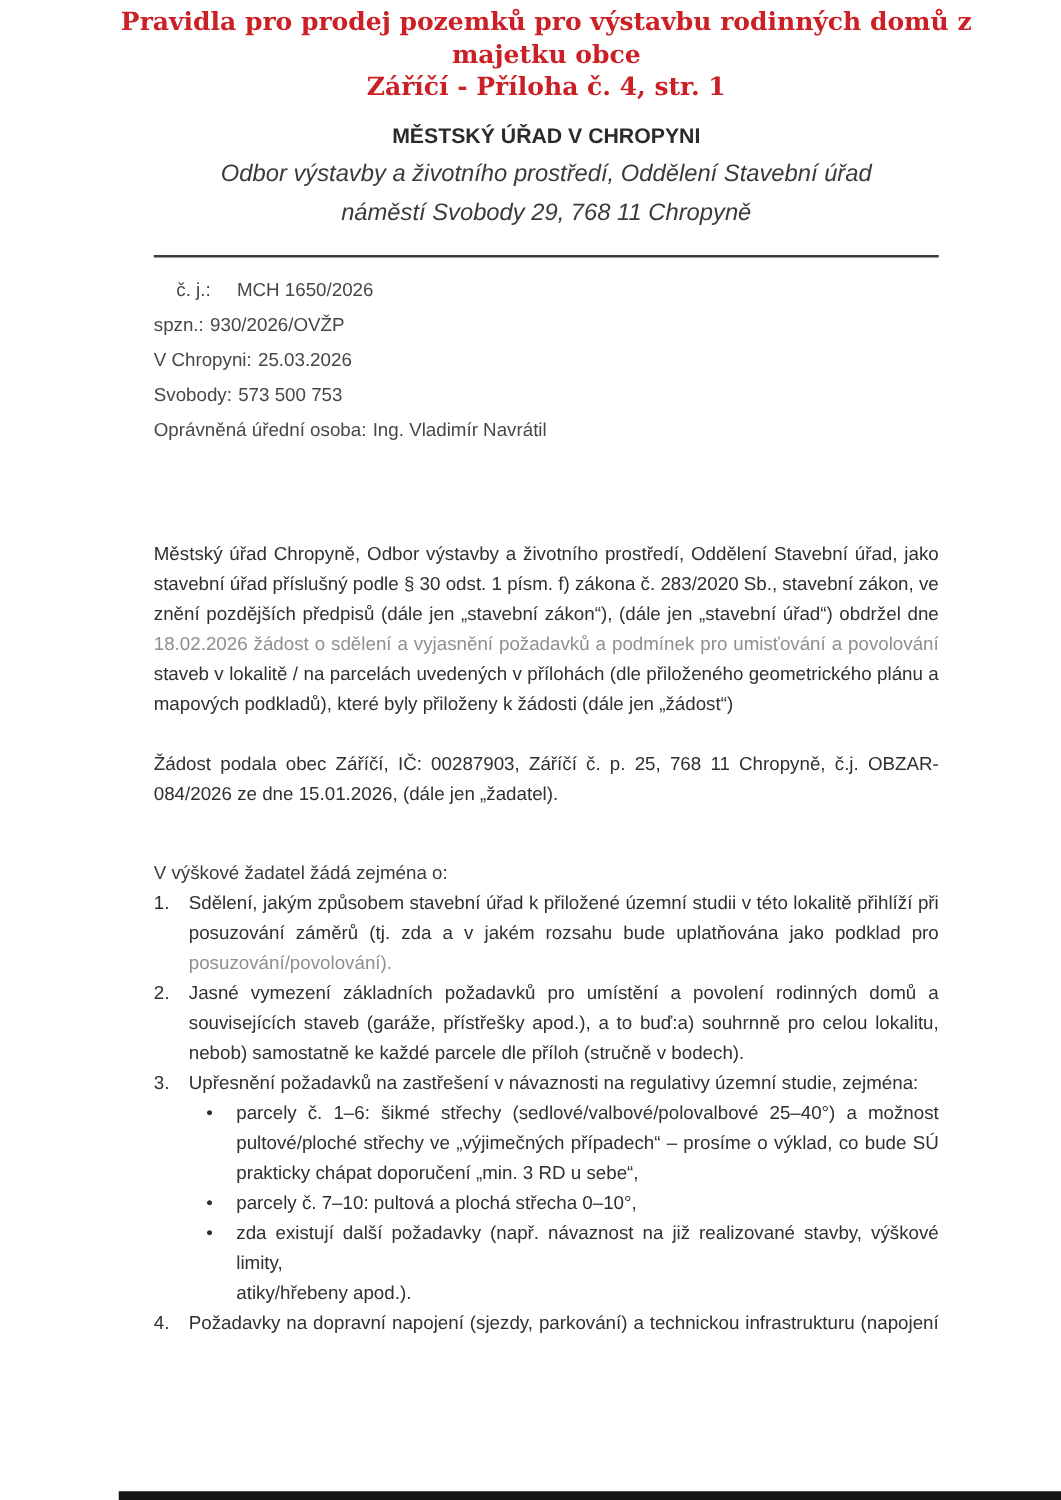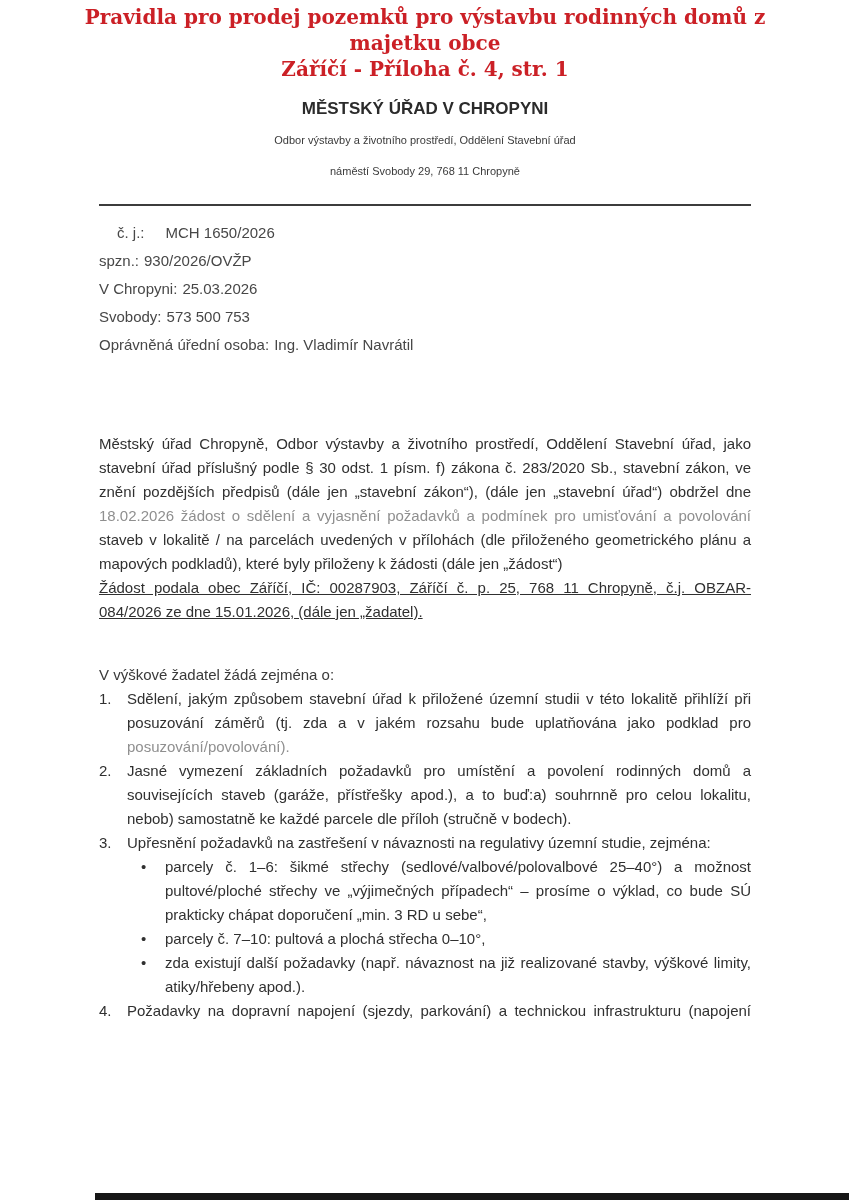--- a/index.html
+++ b/index.html
@@ -4,20 +4,21 @@
 <style>
   html,body{margin:0;padding:0;background:#ffffff;}
   .page{
     position:relative;
     width:849px;height:1200px;
     background:#ffffff;
     overflow:hidden;
     font-family:"Liberation Sans",sans-serif;
     color:var(--body-text,#303030);
     box-sizing:border-box;
+    padding-left:24px;
   }
   .content{
     padding:4px 98px 0 99px; 
     box-sizing:border-box;
   }
   
   .doc-title{
     font-family:"DejaVu Serif","Liberation Serif",serif;
     font-weight:bold;
     font-size:20px;line-height:26px;
@@ -27,22 +28,22 @@
   }
   
   .office-name{
     margin:17px 0 0 0;
     font-size:17px;line-height:20px;
     font-weight:bold;text-align:center;
     color:#2b2b2b;
   }
   .office-sub{
     margin:11px 0 0 0;
-    font-size:11px;line-height:20px;
-    text-align:center;color:#3a3a3a;
+    font-size:19px;line-height:20px;
+    text-align:center;color:#3a3a3a;font-style:italic;
   }
   .divider{
     margin-top:23px;
     border-top:2px solid #3c3c3c;
     height:0;
   }
   
   .meta{margin-top:13px;font-size:15px;color:#474747;}
   .meta-row{line-height:28px;white-space:nowrap;}
   .meta-label{margin-right:5px;}
@@ -53,21 +54,21 @@
     font-size:17px;line-height:22px;
     font-weight:bold;color:#2b2b2b;
   }
   
   .body-block{font-size:15px;color:var(--body-text,#303030);}
   .line{line-height:24px;}
   .jline{text-align:justify;text-align-last:justify;}
   .lline{text-align:left;}
   .faded{color:var(--faded-text,#8f8f8f);}
   .para1{margin-top:73px;}
-  .para2{text-decoration:underline;}
+  .para2{margin-top:24px;}
   .request-intro{margin-top:39px;font-size:15px;line-height:24px;color:#3a3a3a;}
   
   .num-list{margin:0;}
   .num-item{display:flex;align-items:flex-start;}
   .num-marker{flex:0 0 28px;line-height:24px;font-size:15px;}
   .num-body{flex:1 1 auto;min-width:0;}
   .bullet-list{padding-left:10px;}
   .bullet-item{display:flex;align-items:flex-start;}
   .bullet-marker{flex:0 0 24px;line-height:24px;font-size:15px;text-align:left;padding-left:4px;}
   .bullet-body{flex:1 1 auto;min-width:0;}

